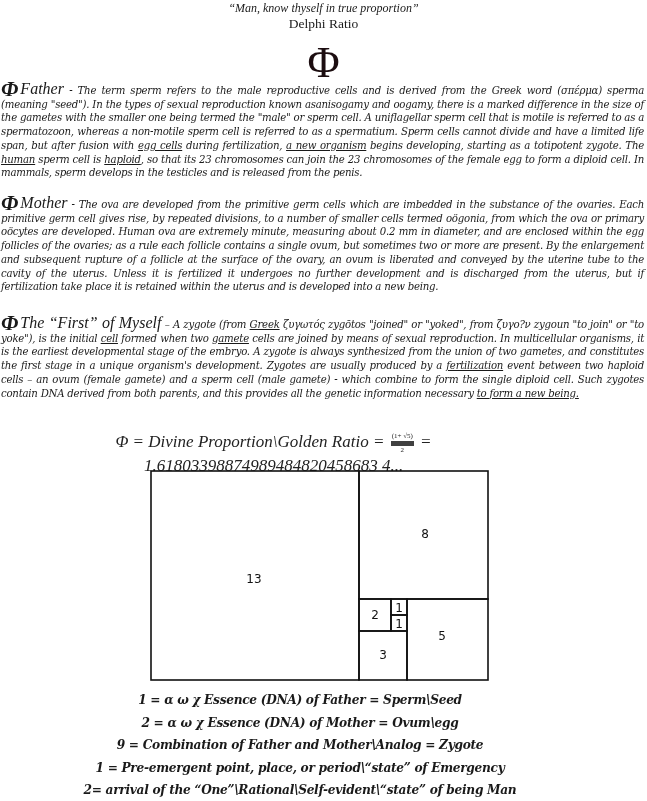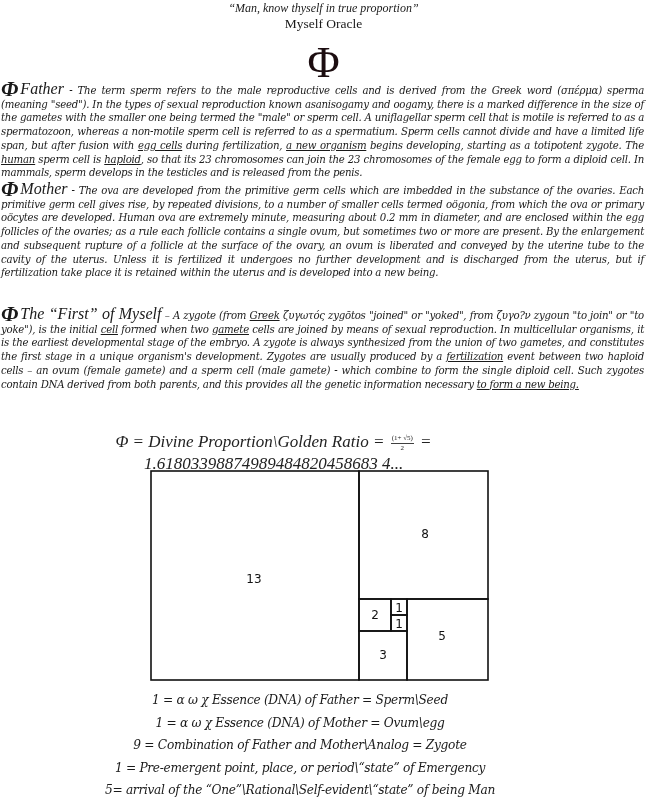--- a/index.html
+++ b/index.html
@@ -17,44 +17,44 @@
       position: absolute; left: 1px; width: 643px;
       font-style: italic; font-size: 10.2px; line-height: 13.7px;
       text-align: justify; letter-spacing: -0.25px;
       font-family: "DejaVu Serif", serif;
     }
     .para .phi { font-family: "Liberation Serif", serif; font-size: 22px; font-style: italic; font-weight: bold; letter-spacing: 0; vertical-align: -2px; margin-right: 2px; }
     .para .lead { font-family: "Liberation Serif", serif; font-size: 16px; letter-spacing: 0; }
     .para u { text-decoration: underline; }
     .para b { font-weight: normal; }
     #p-father { top: 82px; }
-    #p-mother { top: 182px; }
-    #p-first { top: 307px; }
+    #p-mother { top: 196px; }
+    #p-first { top: 316px; }
 
     .formula {
       position: absolute; left: 0; top: 431px; width: 547px; text-align: center;
       font-family: "Liberation Serif", serif; font-style: italic; font-size: 17px; line-height: 22px;
       color: #222;
     }
     .frac { display: inline-block; vertical-align: middle; text-align: center; font-size: 7px; line-height: 9px; margin: 0 2px; font-style: normal; }
-    .frac .num { display: block; border-bottom: 1px solid #404040; padding: 0 1px; }
+    .frac .num { display: block; border-bottom: 5px solid #404040; padding: 0 1px; }
     .frac .den { display: block; }
 
     #fib-diagram { position: absolute; left: 150px; top: 470px; }
     #fib-diagram text { font-family: "DejaVu Sans", sans-serif; font-size: 12px; fill: #111; }
 
-    .eq-list { position: absolute; left: 0; top: 689px; width: 600px; text-align: center; }
+    .eq-list { position: absolute; left: 0; top: 689px; width: 600px; text-align: center; font-weight: bold; }
     .eq { font-family: "DejaVu Serif", serif; font-style: italic; font-size: 12.2px; line-height: 22.5px; letter-spacing: -0.3px; color: #1a1a1a; }
   </style>
 </head>
 <body>
 
 <div class="header">
   <div class="quote">“Man, know thyself in true proportion”</div>
-  <div class="attrib">Myself Oracle</div>
+  <div class="attrib">Delphi Ratio</div>
   <div class="big-phi">Φ</div>
 </div>
 
 <div class="para" id="p-father"><span class="phi">Φ</span><span class="lead">Father</span><span> - The term sperm refers to the male reproductive cells and is derived from the Greek word (σπέρμα) sperma (meaning "seed").  In the types of sexual reproduction known asanisogamy and oogamy, there is a marked difference in the size of the gametes with the smaller one being termed the "male" or sperm cell.  A uniflagellar sperm cell that is motile is referred to as a spermatozoon, whereas a non-motile sperm cell is referred to as a spermatium. Sperm cells cannot divide and have a limited life span, but after fusion with </span><u>egg cells</u><span> during fertilization, </span><b><u>a new organism</u></b><span> begins developing, starting as a totipotent zygote.  The </span><u>human</u><span> sperm cell is </span><u>haploid</u><span>, so that its 23 chromosomes can join the 23 chromosomes of the female egg to form a diploid cell. In mammals, sperm develops in the testicles and is released from the penis.</span></div>
 
 <div class="para" id="p-mother"><span class="phi">Φ</span><span class="lead">Mother</span><span> - The ova are developed from the primitive germ cells which are imbedded in the substance of the ovaries.  Each primitive germ cell gives rise, by repeated divisions, to a number of smaller cells termed oögonia, from which the ova or primary oöcytes are developed.  Human ova are extremely minute, measuring about 0.2 mm in diameter, and are enclosed within the egg follicles of the ovaries; as a rule each follicle contains a single ovum, but sometimes two or more are present. By the enlargement and subsequent rupture of a follicle at the surface of the ovary, an ovum is liberated and conveyed by the uterine tube to the cavity of the uterus.  Unless it is fertilized it undergoes no further development and is discharged from the uterus, but if fertilization take place it is retained within the uterus and is developed into </span><b>a new being.</b></div>
 
 <div class="para" id="p-first"><span class="phi">Φ</span><span class="lead">The “First” of Myself</span><span> – A zygote (from </span><u>Greek</u><span> ζυγωτός zygōtos "joined" or "yoked", from ζυγο?ν zygoun "to join" or "to yoke"), is the initial </span><u>cell</u><span> formed when two </span><u>gamete</u><span> cells are joined by means of sexual reproduction. In multicellular organisms, it is the earliest developmental stage of the embryo.  A zygote is always synthesized from the union of two gametes, and constitutes the first stage in a unique organism's development.  Zygotes are usually produced by a </span><u>fertilization</u><span> event between two haploid cells – an ovum (female gamete) and a sperm cell (male gamete) - which combine to form the single diploid cell. Such </span><b>zygotes contain DNA derived from both parents, and this provides all the genetic information necessary</b> <b><u>to form a new being.</u></b></div>
 
 <div class="formula"><span>Φ = Divine Proportion\Golden Ratio = </span><span class="frac"><span class="num">(1+ √5)</span><span class="den">2</span></span><span> = </span><span>1.61803398874989484820458683 4...</span></div>
@@ -73,17 +73,17 @@
   <text x="275" y="68" text-anchor="middle">8</text>
   <text x="292" y="170" text-anchor="middle">5</text>
   <text x="233" y="189" text-anchor="middle">3</text>
   <text x="225" y="149" text-anchor="middle">2</text>
   <text x="249" y="142" text-anchor="middle">1</text>
   <text x="249" y="158" text-anchor="middle">1</text>
 </svg>
 
 <div class="eq-list">
   <div class="eq">1 = α ω χ Essence (DNA) of Father = Sperm\Seed</div>
-  <div class="eq">1 =  α ω χ Essence (DNA) of  Mother = Ovum\egg</div>
+  <div class="eq">2 =  α ω χ Essence (DNA) of  Mother = Ovum\egg</div>
   <div class="eq">9 =  Combination of Father and Mother\Analog =  Zygote</div>
   <div class="eq">1 =  Pre-emergent point, place, or period\“state” of Emergency</div>
-  <div class="eq">5=  arrival of the “One”\Rational\Self-evident\“state” of being Man</div>
+  <div class="eq">2=  arrival of the “One”\Rational\Self-evident\“state” of being Man</div>
 </div>
 
 </body></html>

